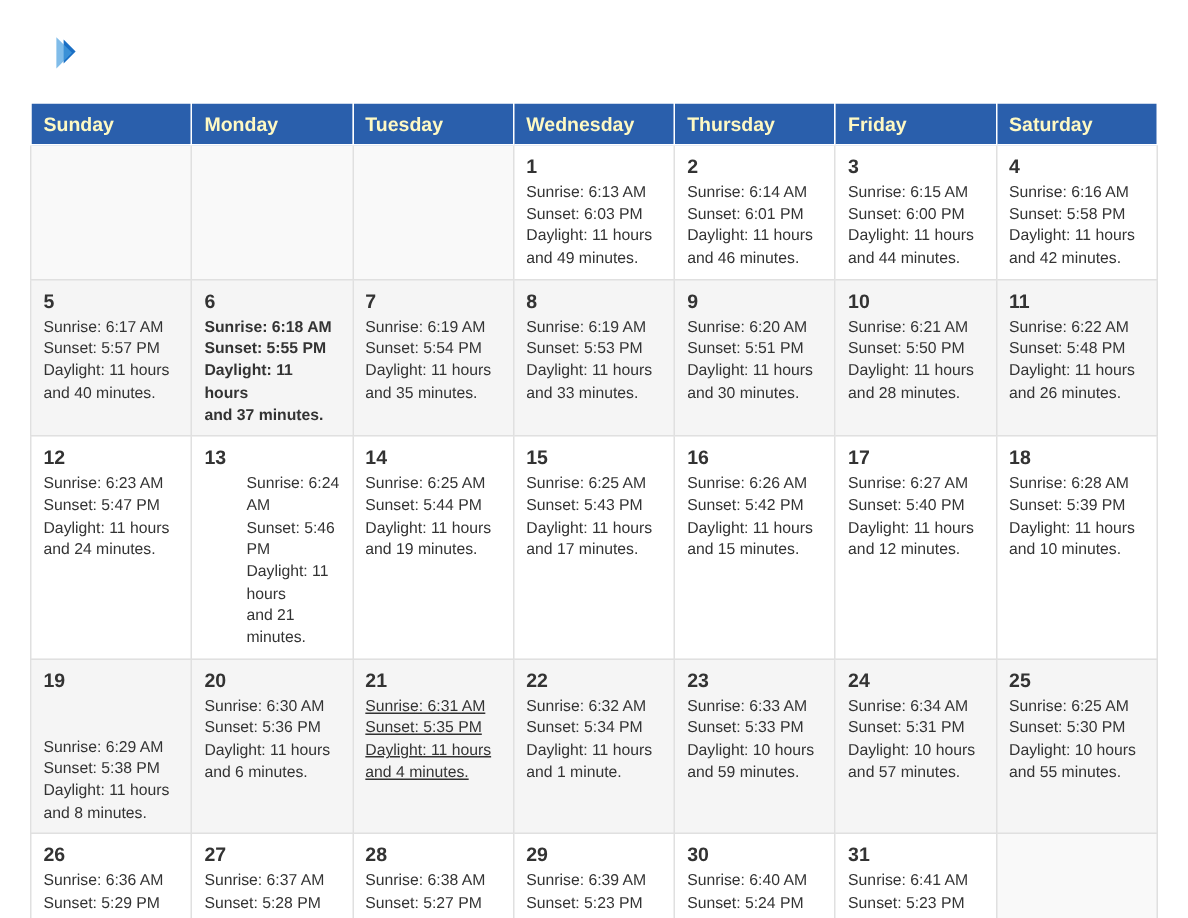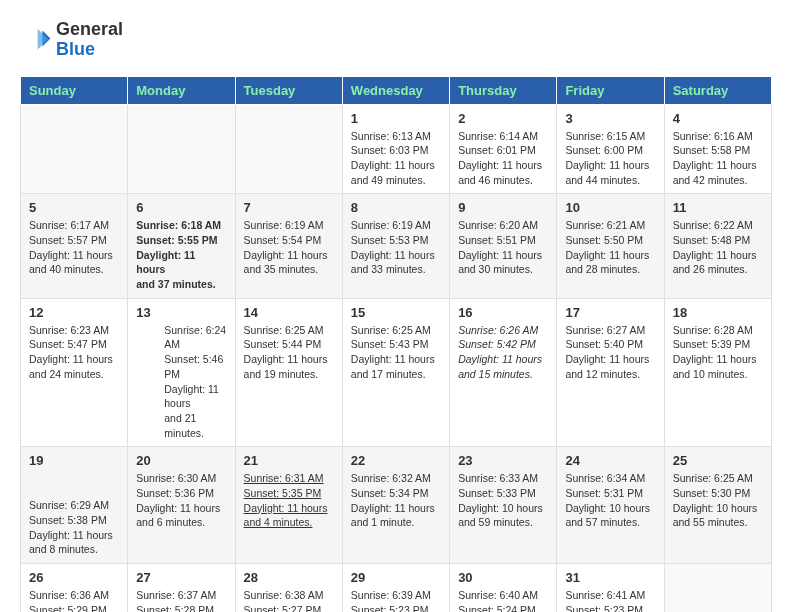--- a/index.html
+++ b/index.html
@@ -44,21 +44,21 @@
       font-size: 14px;
       color: #555;
     }
     table {
       width: 100%;
       border-collapse: collapse;
       table-layout: fixed;
     }
     th {
       background-color: #2a5fac;
-      color: #86efac;
+      color: #fef9c3;
       text-align: left;
       padding: 6px 8px;
       font-size: 13px;
       font-weight: bold;
       border: 1px solid #fff;
     }
     td {
       vertical-align: top;
       padding: 6px 8px;
       font-size: 10.5px;
@@ -86,24 +86,20 @@
   </style>
 </head>
 <body>
 
 <div class="header">
   <div class="logo">
     <svg class="logo-icon" viewBox="0 0 40 40">
       <polygon points="28,8 38,18 28,28" fill="#1a6fc4"></polygon>
       <polygon points="22,6 35,19 22,32" fill="#4a9fdf" opacity="0.7"></polygon>
     </svg>
-    <div class="logo-text">
-      <div>General</div>
-      <div class="blue">Blue</div>
-    </div>
   </div>
   <div class="title-block">
     <div class="month-title"></div>
     <div class="subtitle"></div>
   </div>
 </div>
 
 <table>
   <thead>
     <tr id="header-row">
@@ -225,21 +221,21 @@
         </td>
         <td>
           <span class="day-number">15</span>
           <div class="day-info" style="white-space: pre-line;">Sunrise: 6:25 AM
 Sunset: 5:43 PM
 Daylight: 11 hours
 and 17 minutes.</div>
         </td>
         <td>
           <span class="day-number">16</span>
-          <div class="day-info" style="white-space: pre-line; font-style: italic;">Sunrise: 6:26 AM
+          <div class="day-info" style="white-space: pre-line;">Sunrise: 6:26 AM
 Sunset: 5:42 PM
 Daylight: 11 hours
 and 15 minutes.</div>
         </td>
         <td>
           <span class="day-number">17</span>
           <div class="day-info" style="white-space: pre-line;">Sunrise: 6:27 AM
 Sunset: 5:40 PM
 Daylight: 11 hours
 and 12 minutes.</div>

